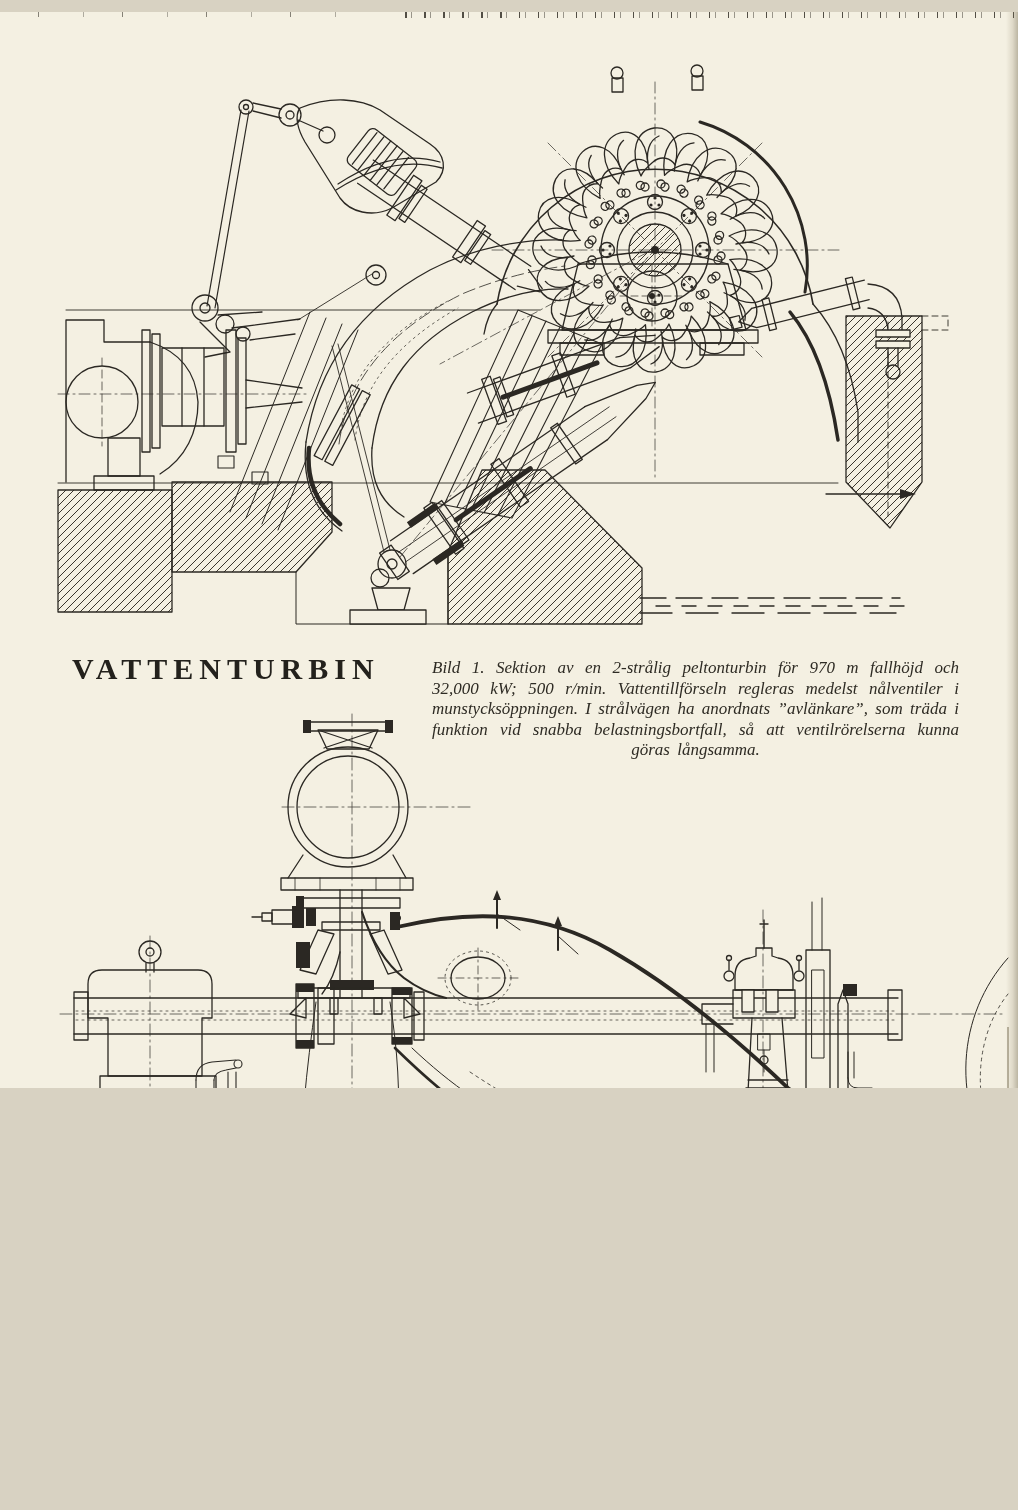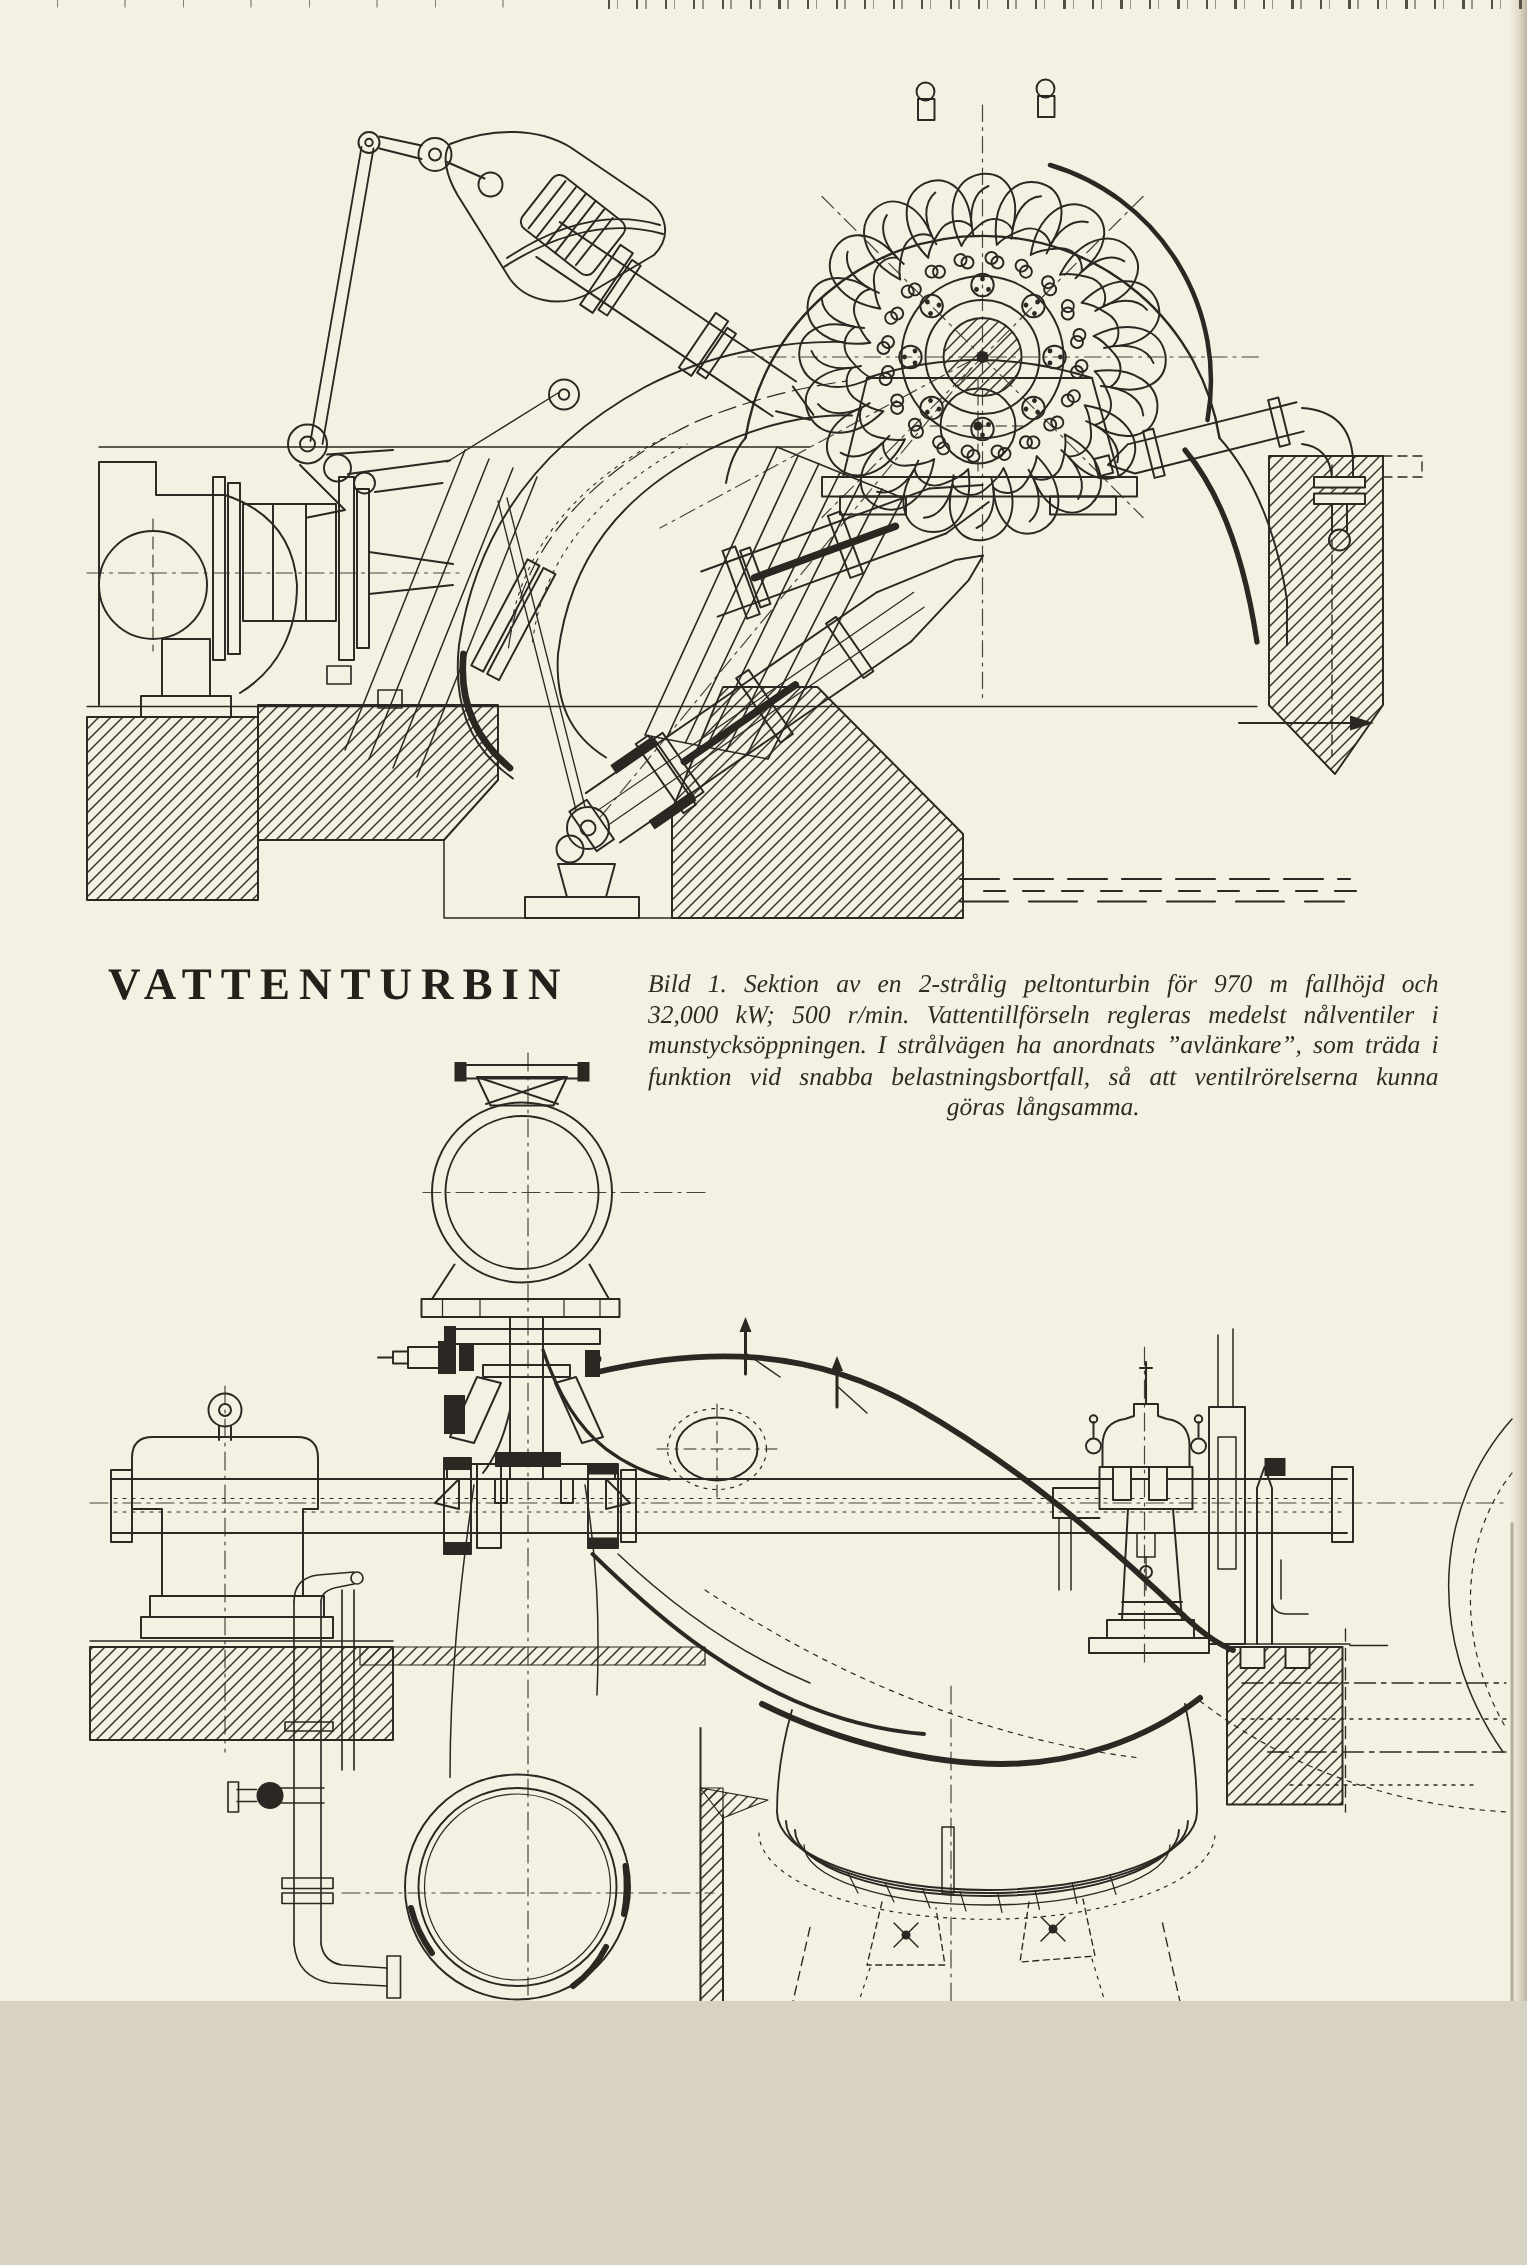--- a/index.html
+++ b/index.html
@@ -1,19 +1,19 @@
 <!DOCTYPE html>
 <html><head>
 <meta charset="utf-8">
 <style>
   html,body{margin:0;padding:0;background:#d8d2c2;}
   .page{
     position:relative;
-    width:1018px;height:1334px;
-    margin:0 auto;
+    width:1018px;height:1076px;
+    margin:12px auto;
     background:#f4f0e2;
     overflow:hidden;
     font-family:"Liberation Serif", serif;
     color:#2b2823;
   }
   .scan-ticks{
     position:absolute;top:0;left:400px;width:618px;height:6px;
     background:repeating-linear-gradient(90deg,
       rgba(42,38,30,0) 0 5px, rgba(42,38,30,.8) 5px 6.5px,
       rgba(42,38,30,0) 6.5px 11px, rgba(42,38,30,.45) 11px 12px,

